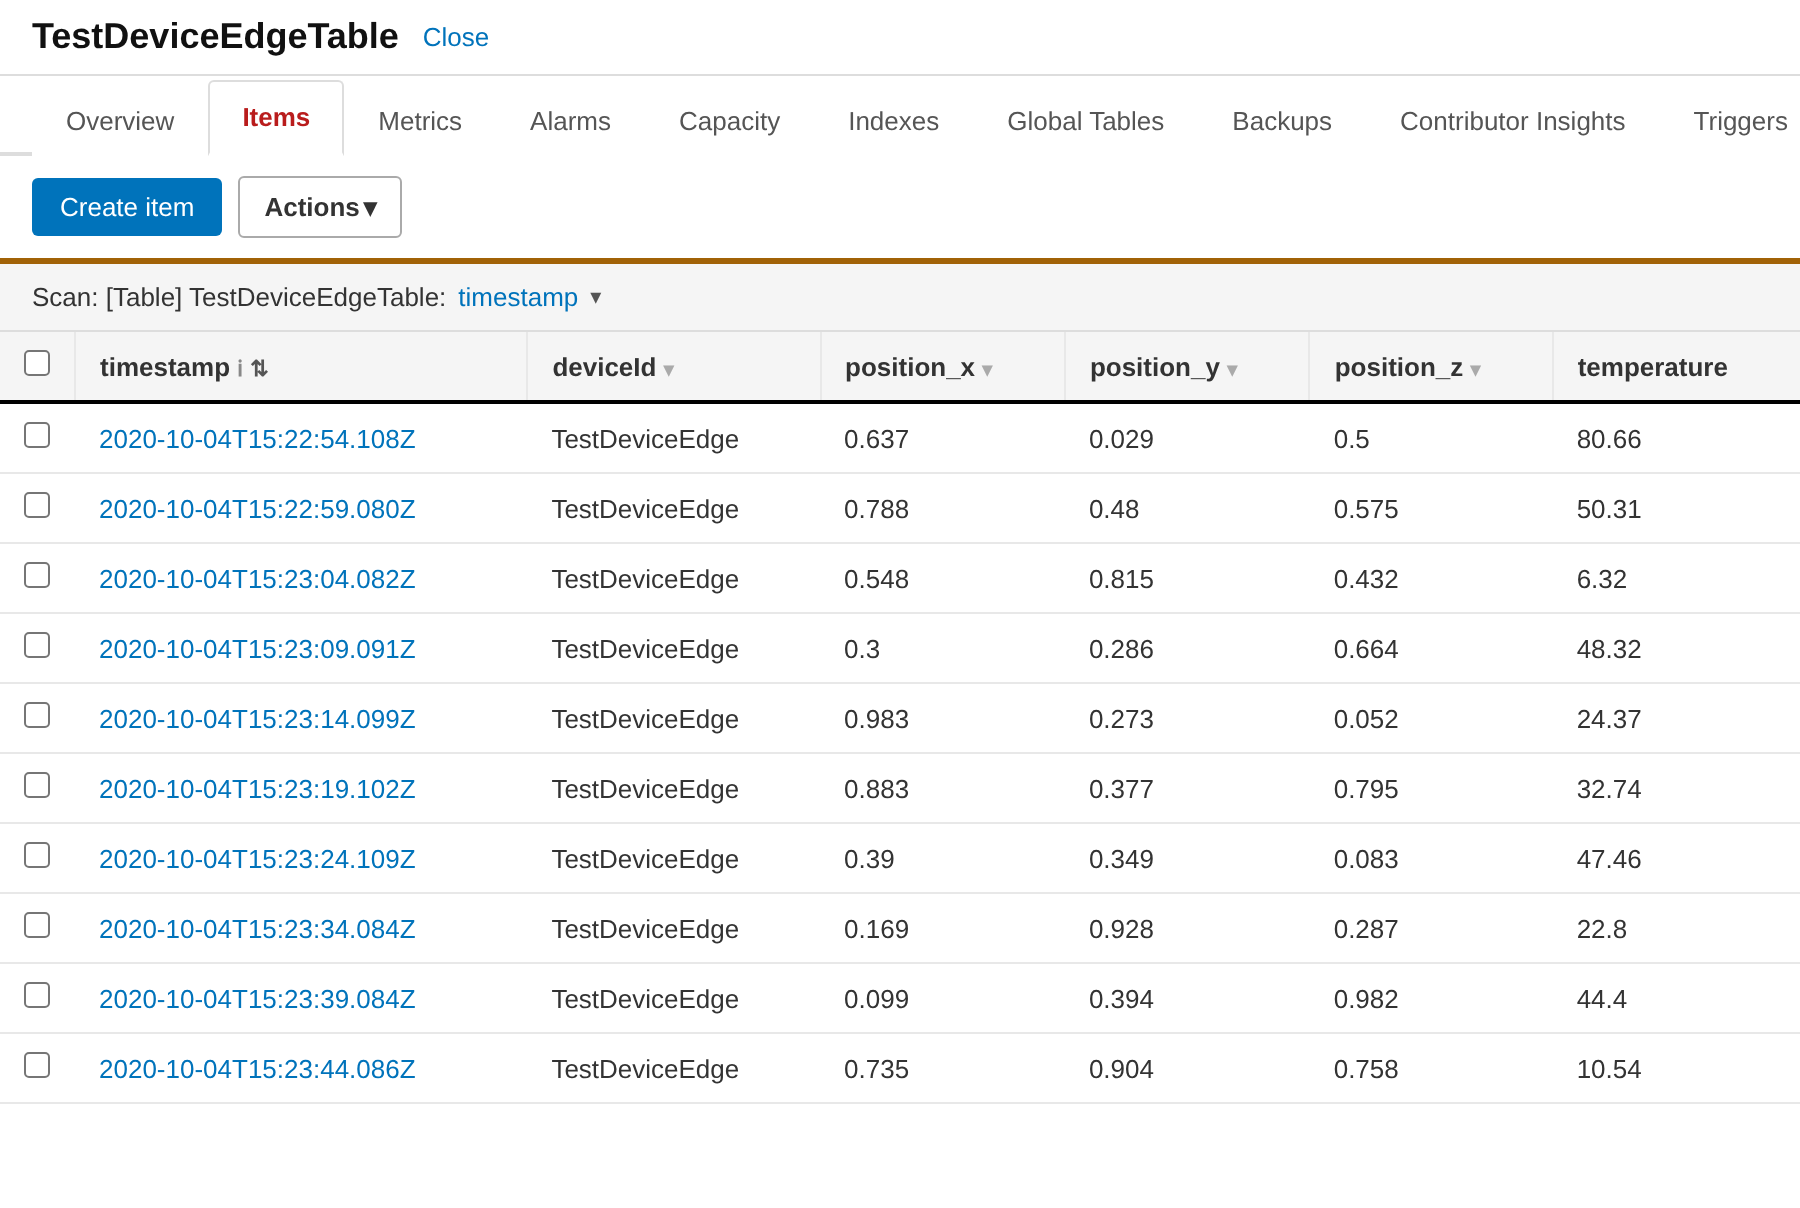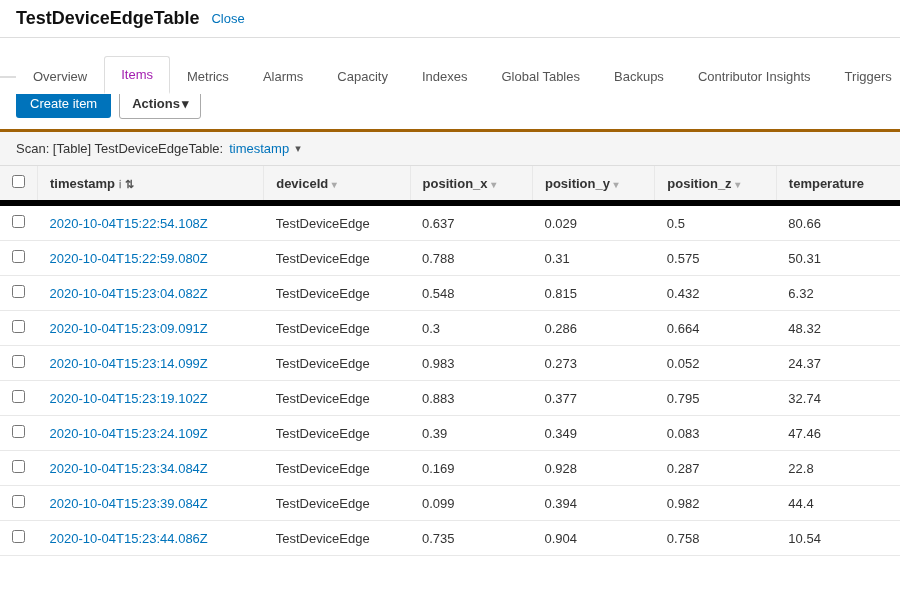--- a/index.html
+++ b/index.html
@@ -11,25 +11,25 @@
     }
     .title-bar h1 { font-size: 18px; font-weight: 600; color: #111; margin-right: 12px; }
     .close-link { color: #0073bb; text-decoration: none; font-size: 13px; cursor: pointer; }
 
     
     .tab-bar {
       display: flex; align-items: flex-end; border-bottom: 2px solid #ddd; background: #fff; padding: 0 16px;
     }
     .tab {
       padding: 10px 16px; font-size: 13px; cursor: pointer; color: #555; border: 1px solid transparent;
-      border-bottom: none; background: #fff; white-space: nowrap; position: relative; top: 18px;
+      border-bottom: none; background: #fff; white-space: nowrap; position: relative; top: 2px;
       data-interactable: true;
     }
     .tab.active {
-      color: #a21caf; font-weight: 400; border: 1px solid #ddd; border-bottom: 2px solid #fff;
+      color: #b91c1c; font-weight: 700; border: 1px solid #ddd; border-bottom: 2px solid #fff;
       background: #fff; border-radius: 3px 3px 0 0;
     }
 
     
     .toolbar {
       display: flex; align-items: center; padding: 10px 16px; gap: 8px; border-bottom: 3px solid #a16207; background: #fff;
     }
     .btn-primary {
       background: #0073bb; color: #fff; border: none; border-radius: 3px;
       padding: 7px 14px; font-size: 13px; cursor: pointer; font-weight: 500;
@@ -43,21 +43,21 @@
     .scan-bar {
       display: flex; align-items: center; padding: 9px 16px; background: #f5f5f5;
       border-bottom: 1px solid #ddd; font-size: 13px; color: #333; gap: 6px;
     }
     .scan-bar span.query { color: #0073bb; font-weight: 500; cursor: pointer; }
     .scan-bar .chevron { color: #555; font-size: 11px; }
 
     
     .table-container { overflow-x: auto; }
     table { width: 100%; border-collapse: collapse; font-size: 13px; }
-    thead tr { background: #f5f5f5; border-bottom: 6px solid #000000; }
+    thead tr { background: #f5f5f5; border-bottom: 2px solid #000000; }
     th {
       padding: 9px 12px; text-align: left; font-weight: 600; color: #333;
       border-right: 1px solid #e8e8e8; white-space: nowrap; position: relative;
     }
     th:last-child { border-right: none; }
 
     td { padding: 9px 12px; border-bottom: 1px solid #e8e8e8; color: #333; }
     td.link-cell { color: #0073bb; cursor: pointer; }
 
     .checkbox-col { width: 32px; }
@@ -119,21 +119,21 @@
           <td data-interactable="false">0.637</td>
           <td data-interactable="false">0.029</td>
           <td data-interactable="false">0.5</td>
           <td data-interactable="false">80.66</td>
         </tr>
         <tr data-interactable="false">
           <td class="checkbox-col" data-interactable="false"><input type="checkbox" data-interactable="true" style=""></td>
           <td data-interactable="true" class="link-cell">2020-10-04T15:22:59.080Z</td>
           <td data-interactable="false">TestDeviceEdge</td>
           <td data-interactable="false">0.788</td>
-          <td data-interactable="false">0.31</td>
+          <td data-interactable="false">0.48</td>
           <td data-interactable="false">0.575</td>
           <td data-interactable="false">50.31</td>
         </tr>
         <tr data-interactable="false">
           <td class="checkbox-col" data-interactable="false"><input type="checkbox" data-interactable="true" style=""></td>
           <td data-interactable="true" class="link-cell">2020-10-04T15:23:04.082Z</td>
           <td data-interactable="false">TestDeviceEdge</td>
           <td data-interactable="false">0.548</td>
           <td data-interactable="false">0.815</td>
           <td data-interactable="false">0.432</td>

